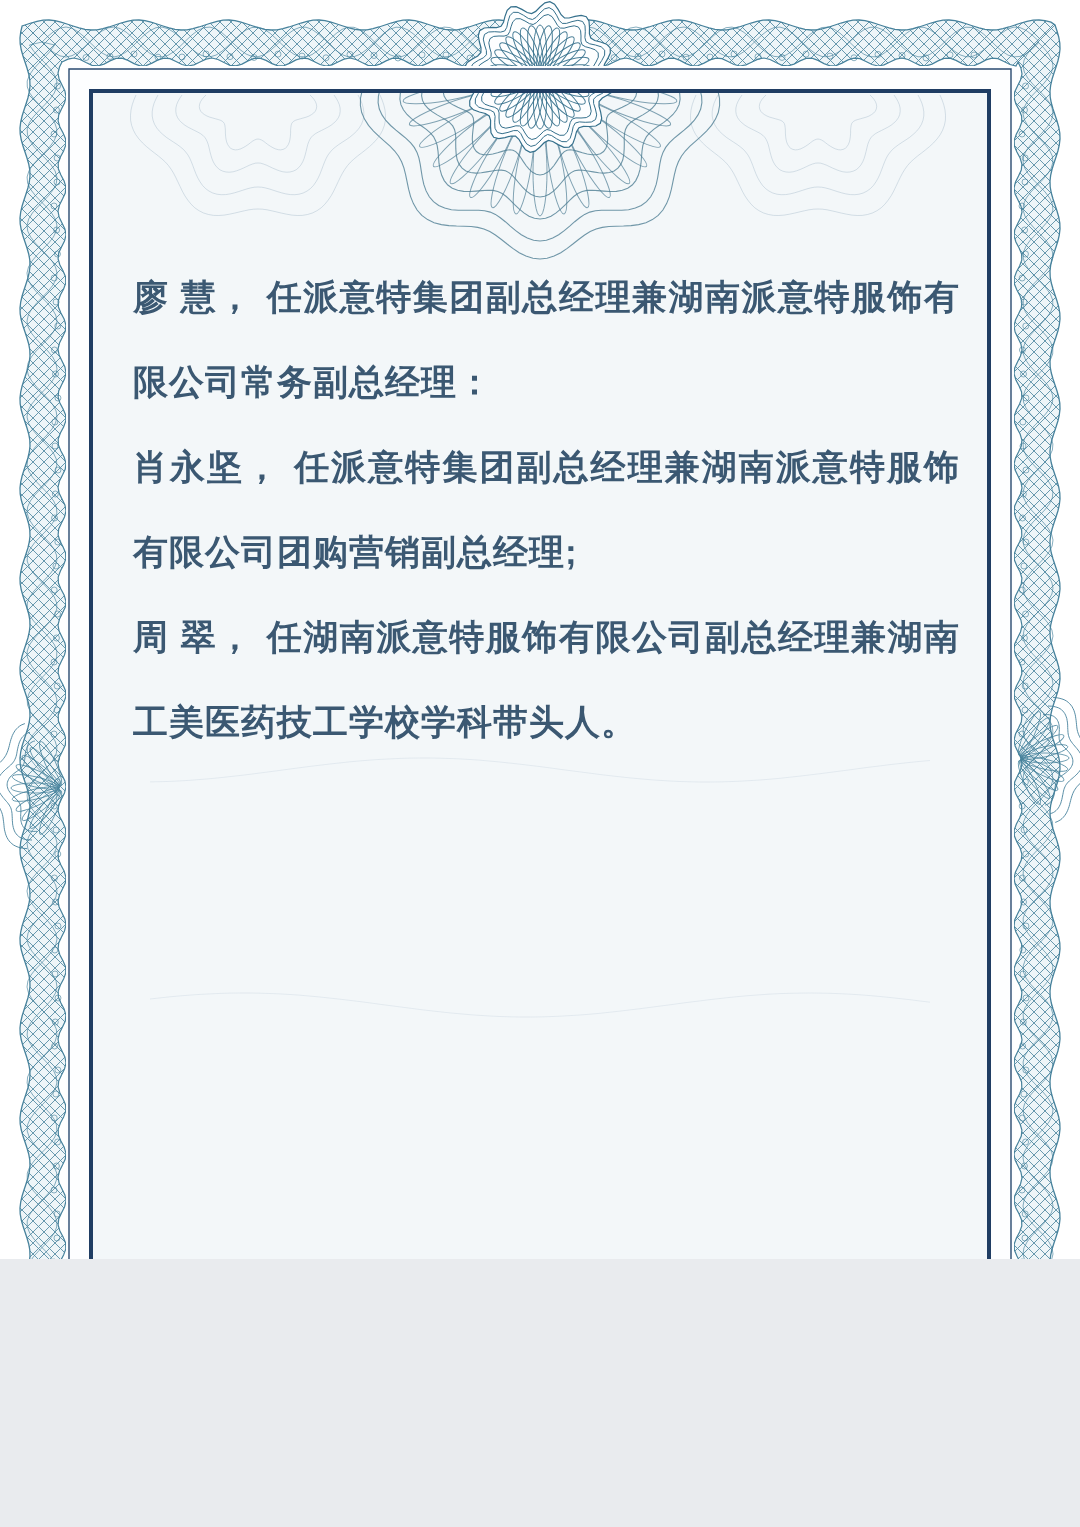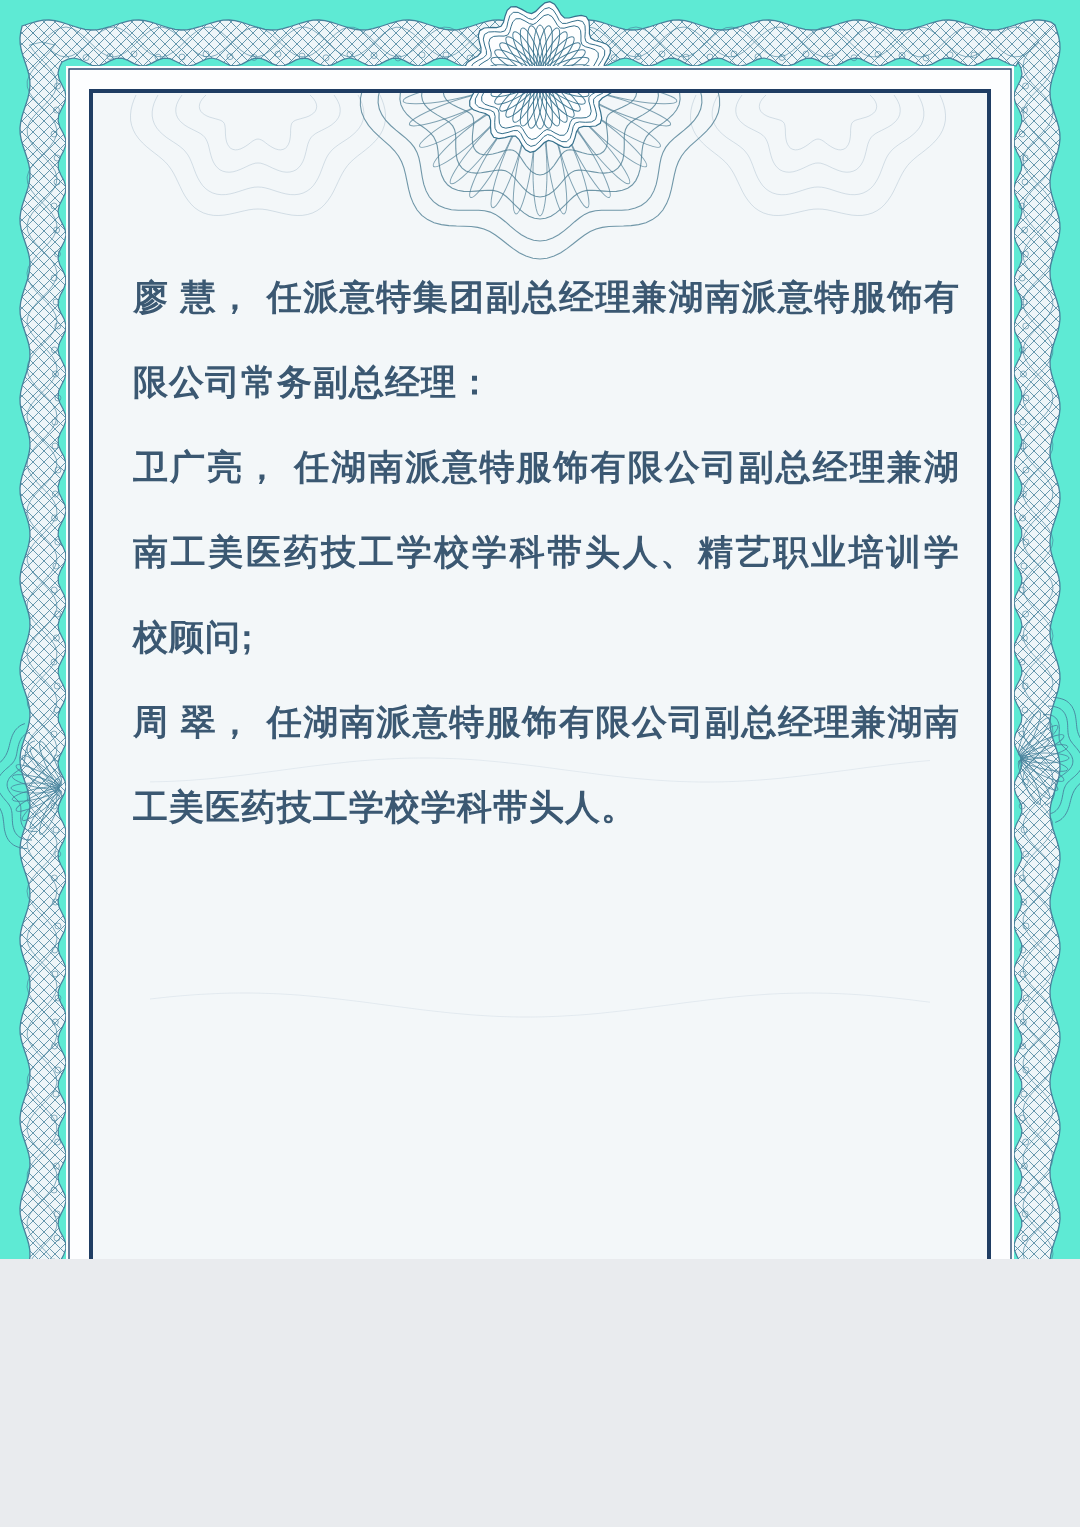--- a/index.html
+++ b/index.html
@@ -1,18 +1,18 @@
 <!DOCTYPE html>
 <html style="--text: #3b5872;"><head>
 <meta charset="utf-8">
 <style>
   html,body{margin:0;padding:0;background:#e9ebee;}
   .page{
     position:relative;width:1080px;height:1259px;margin:0 auto;
-    background:#5eead4;overflow:hidden;
+    background:#ffffff;overflow:hidden;
     font-family:"Liberation Sans","DejaVu Sans",sans-serif;
   }
   #deco{position:absolute;left:0;top:0;z-index:1;pointer-events:none;}
   .content{
     position:absolute;left:133px;top:254px;width:827px;z-index:2;
   }
   .para{
     margin:0;
     font-size:35px;line-height:85px;font-weight:700;
     color:var(--text,#3b5872);
@@ -416,16 +416,16 @@
         <ellipse cx="0" cy="26" rx="6.5" ry="26" fill="none" stroke="#35708c" stroke-width="1" opacity="0.9" transform="translate(540 1450) rotate(340)"></ellipse>
         <ellipse cx="0" cy="26" rx="6.5" ry="26" fill="none" stroke="#35708c" stroke-width="1" opacity="0.9" transform="translate(540 1450) rotate(350)"></ellipse>
       </g>
       <path d="M66 66H1014V1461H66Z M89 89H991V1438H89Z" fill-rule="evenodd" fill="#fdfeff"></path>
       <path d="M69 69H1011V1458H69Z" fill="none" stroke="#2a4a70" stroke-width="1.4"></path>
       <path d="M91 91H989V1436H91Z" fill="none" stroke="#1f3d63" stroke-width="4"></path>
     </svg>
 
   <div class="content">
     <p class="para"><span class="pname">廖 慧，</span><span>任派意特集团副总经理兼湖南派意特服饰有限公司常务副总经理：</span></p>
-    <p class="para"><span class="pname">卫广亮，</span><span>任湖南派意特服饰有限公司副总经理兼湖南工美医药技工学校学科带头人、精艺职业培训学校顾问;</span></p>
+    <p class="para"><span class="pname">肖永坚，</span><span>任派意特集团副总经理兼湖南派意特服饰有限公司团购营销副总经理;</span></p>
     <p class="para"><span class="pname">周 翠，</span><span>任湖南派意特服饰有限公司副总经理兼湖南工美医药技工学校学科带头人。</span></p>
   </div>
 </div>
 
 </body></html>

